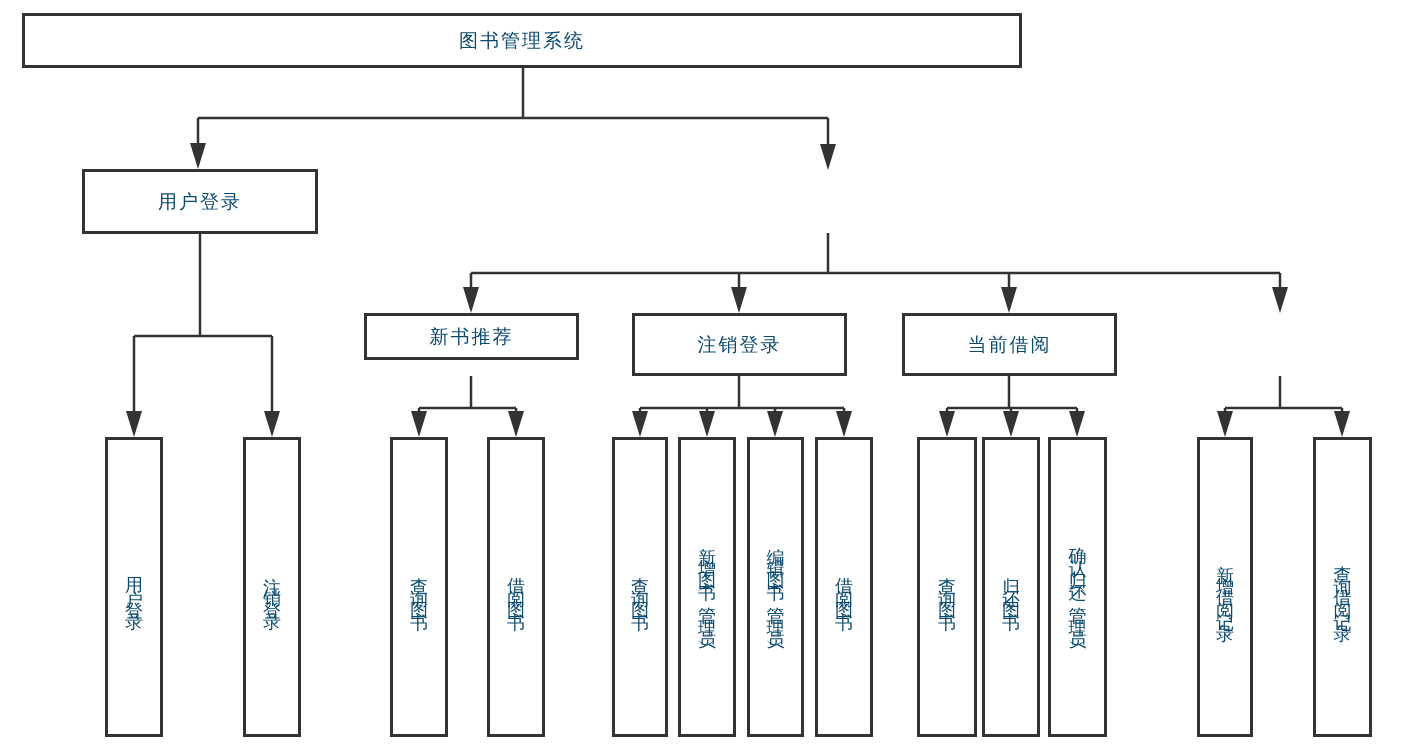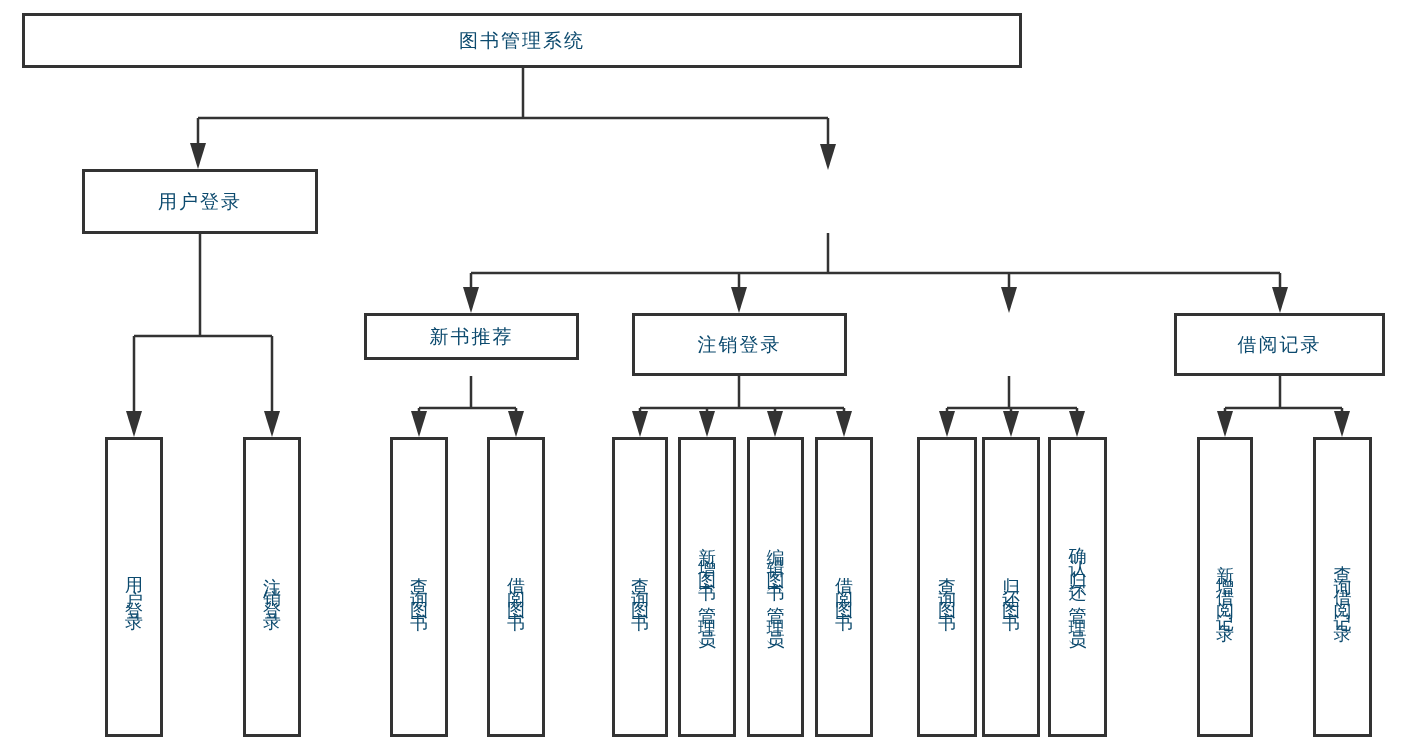--- a/index.html
+++ b/index.html
@@ -89,21 +89,21 @@
       <polygon points="1334,411 1350,411 1342,437"></polygon>
     </g>
   </svg>
 
   <div class="box h" style="left:22px;top:13px;width:1000px;height:55px">图书管理系统</div>
 
   <div class="box h" style="left:82px;top:169px;width:236px;height:65px">用户登录</div>
 
   <div class="box h" style="left:364px;top:313px;width:215px;height:47px">新书推荐</div>
   <div class="box h" style="left:632px;top:313px;width:215px;height:63px">注销登录</div>
-  <div class="box h" style="left:1174px;top:313px;width:211px;height:63px">借阅记录</div>
+  <div class="box h" style="left:902px;top:313px;width:215px;height:63px">当前借阅</div>
 
   <div class="box v" style="left:105px;top:437px;width:58px;height:300px">用户登录</div>
   <div class="box v" style="left:243px;top:437px;width:58px;height:300px">注销登录</div>
 
   <div class="box v" style="left:390px;top:437px;width:58px;height:300px">查询图书</div>
   <div class="box v" style="left:487px;top:437px;width:58px;height:300px">借阅图书</div>
 
   <div class="box v" style="left:612px;top:437px;width:56px;height:300px">查询图书</div>
   <div class="box v" style="left:678px;top:437px;width:58px;height:300px">新增图书（管理员）</div>
   <div class="box v" style="left:747px;top:437px;width:57px;height:300px">编辑图书（管理员）</div>

